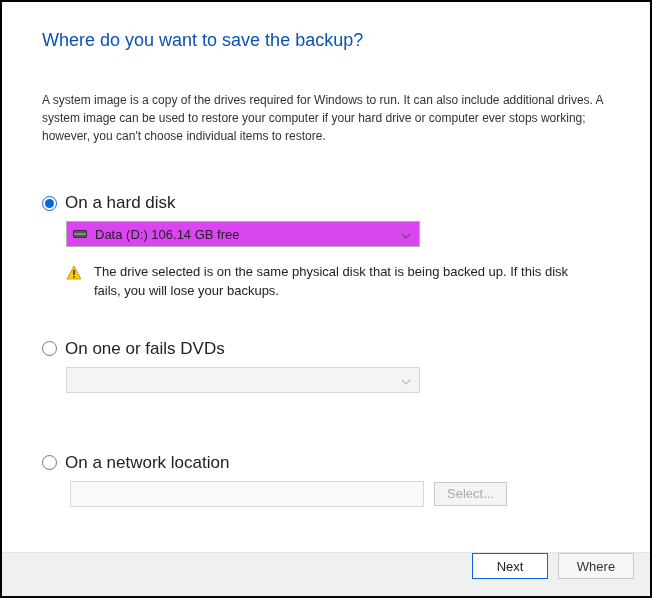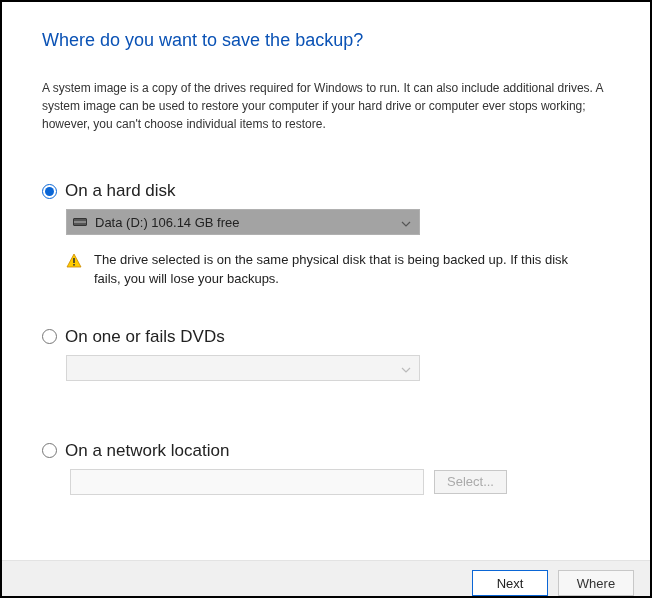--- a/index.html
+++ b/index.html
@@ -13,21 +13,21 @@
       position: relative;
       border: 2px solid #000;
     }
     .content {
       padding: 28px 40px 0 40px;
     }
     h1 {
       color: #0a52b5;
       font-size: 18px;
       font-weight: 400;
-      margin-bottom: 28px;
+      margin-bottom: 40px;
     }
     .description {
       color: #333;
       line-height: 1.5;
       margin-bottom: 48px;
       font-size: 12px;
     }
     .option-row {
       display: flex;
       align-items: center;
@@ -41,21 +41,21 @@
     }
     .option-label {
       font-size: 17px;
       color: #222;
     }
     .combo {
       margin-left: 24px;
       width: 354px;
       height: 26px;
       border: 1px solid #b0b0b0;
-      background: #a3a3a3;
+      background: #d946ef;
       display: flex;
       align-items: center;
       padding: 0 6px;
       position: relative;
       font-size: 13px;
     }
     .combo.disabled {
       background: #f4f4f4;
       color: #aaa;
       border-color: #d6d6d6;
@@ -123,25 +123,25 @@
     }
     .btn.disabled {
       color: #aaa;
       background: #f4f4f4;
     }
     .footer {
       position: absolute;
       bottom: 0;
       left: 0;
       right: 0;
-      height: 36px;
+      height: 44px;
       background: #f0f0f0;
       border-top: 1px solid #e3e3e3;
       display: flex;
-      align-items: flex-end;
+      align-items: flex-start;
       justify-content: flex-end;
       padding: 0 16px;
       gap: 10px;
     }
     .footer .btn {
       height: 26px;
       min-width: 76px;
     }
     .btn.primary {
       border: 1px solid #0a66d6;

